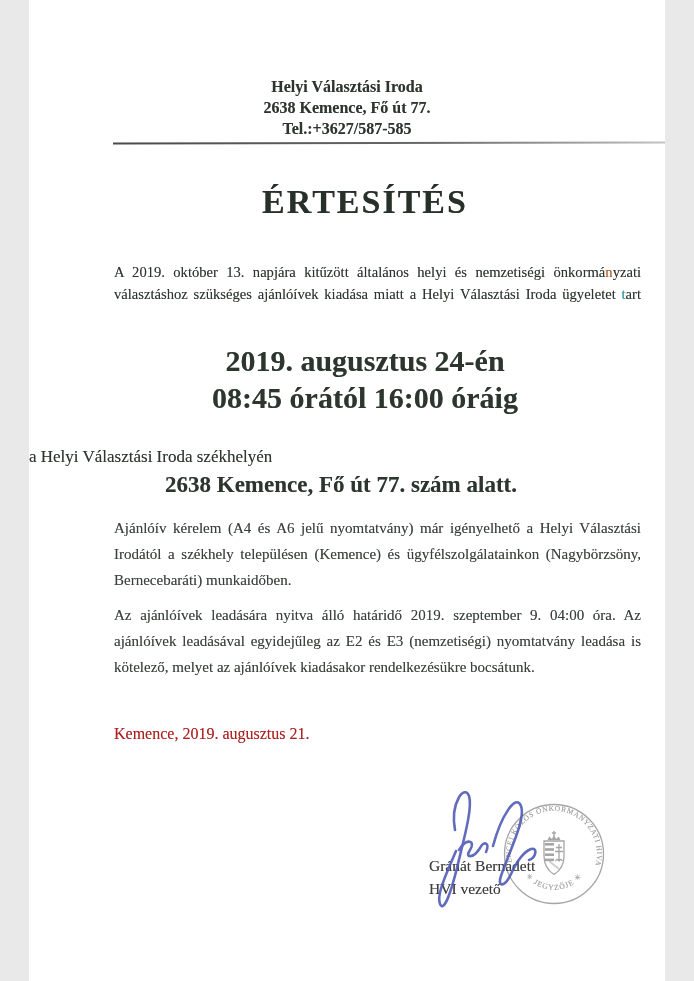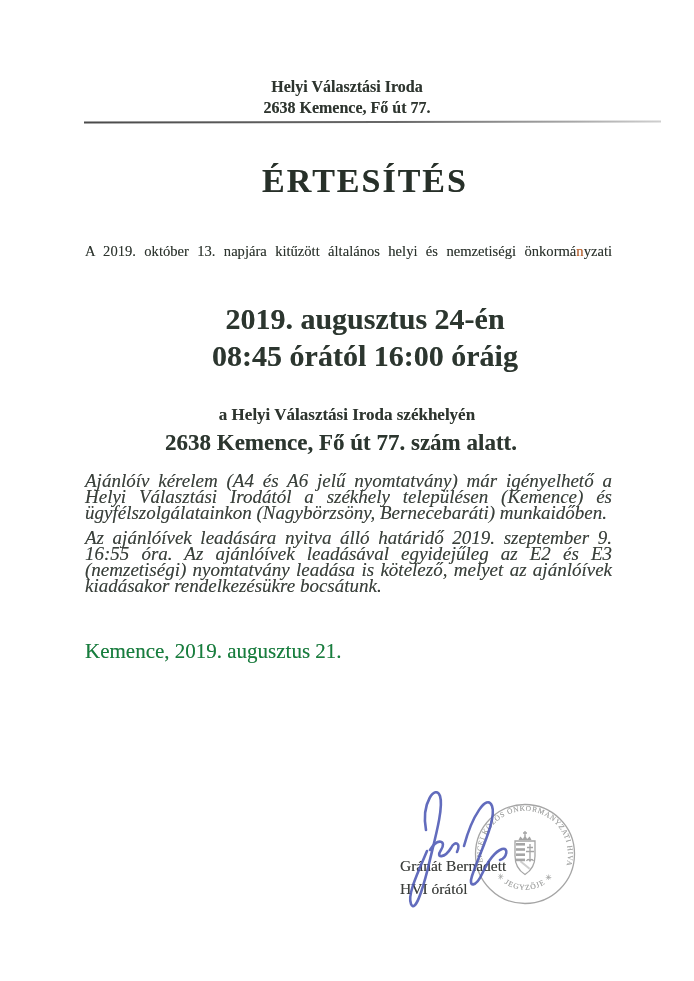--- a/index.html
+++ b/index.html
@@ -1,19 +1,19 @@
 <!DOCTYPE html>
 <html lang="hu"><head>
 <meta charset="utf-8">
 <title>Értesítés</title>
 <style>
   html,body{margin:0;padding:0;background:#e9e9e9;}
   .page{
     position:relative;
-    width:694px;height:981px;
+    width:636px;height:981px;
     margin:0 auto;
     background:#ffffff;
     font-family:"Liberation Serif","DejaVu Serif",serif;
     color:#3a403b;
     overflow:hidden;
     text-shadow:0 0 .4px rgba(45,55,48,.45);
   }
   .letterhead{
     margin:76px 0 0 0;
     text-align:center;
@@ -55,88 +55,89 @@
     margin:37px 0 0 0;
     text-align:center;
     font-weight:bold;
     font-size:30px;
     line-height:37px;
     color:#2c362f;
     padding-left:36px;
   }
   .venue1{
     margin:30px 0 0 0;
-    text-align:center;
-    font-weight:bold;
+    text-align:left;
+    font-weight:normal;
     font-size:17px;
     line-height:22px;
     color:#2e352f;
   }
   .venue2{
     margin:2px 12px 0 0;
     text-align:center;
     font-weight:bold;
     font-size:23px;
     line-height:29px;
     color:#2c362f;
   }
   .body-par{
     margin:9px 0 0 85px;
     width:527px;
-    font-size:19px;
-    line-height:16px;
+    font-size:15px;
+    line-height:26px;
     text-align:justify;
     color:#3a403b;
-    font-style:italic;
   }
   .body-par.first{margin-top:16px;}
   .dateline{
     margin:45px 0 0 85px;
-    font-size:21px;
-    color:#15803d;
+    font-size:16px;
+    color:#b91c1c;
   }
   .sig-area{position:absolute;left:390px;top:778px;width:230px;height:150px;}
   .stamp-svg{position:absolute;left:84px;top:25px;width:102px;height:102px;opacity:.8;}
   .stamp-svg text{font-family:"Liberation Serif","DejaVu Serif",serif;}
   .sig-text{
     position:absolute;left:10px;top:76px;width:136px;
     text-align:left;
     font-size:15.5px;line-height:23px;color:#3b3e3b;
     text-shadow:0 0 .4px rgba(50,50,50,.5);
   }
   .ink-svg{position:absolute;left:2px;top:2px;width:122px;height:142px;opacity:.88;}
 </style>
 </head>
 <body>
 
 <div class="page">
 
   <div class="letterhead">
     <div>Helyi Választási Iroda</div>
     <div>2638 Kemence, Fő út 77.</div>
+    <div>Tel.:+3627/587-585</div>
   </div>
 
   <div class="rule"></div>
 
   <div class="doc-title">ÉRTESÍTÉS</div>
 
   <div class="intro">
     <div class="intro-line"><span>A 2019. október 13. napjára kitűzött általános helyi és nemzetiségi önkormá</span><span style="color: rgb(197, 101, 46);">n</span><span>yzati</span></div>
+    <div class="intro-line"><span>választáshoz szükséges ajánlóívek kiadása miatt a Helyi Választási Iroda ügyeletet </span><span style="color: rgb(45, 158, 158);">t</span><span>art</span></div>
   </div>
 
   <div class="big-when">
     <div>2019. augusztus 24-én</div>
     <div>08:45 órától 16:00 óráig</div>
   </div>
 
   <div class="venue1">a Helyi Választási Iroda székhelyén</div>
   <div class="venue2">2638 Kemence, Fő út 77. szám alatt.</div>
 
   <p class="body-par first">Ajánlóív kérelem (A4 és A6 jelű nyomtatvány) már igényelhető a Helyi Választási Irodától a székhely településen (Kemence) és ügyfélszolgálatainkon (Nagybörzsöny, Bernecebaráti) munkaidőben.</p>
-  <p class="body-par">Az ajánlóívek leadására nyitva álló határidő 2019. szeptember 9. 16:55 óra. Az ajánlóívek leadásával egyidejűleg az E2 és E3 (nemzetiségi) nyomtatvány leadása is kötelező, melyet az ajánlóívek kiadásakor rendelkezésükre bocsátunk.</p>
+  <p class="body-par">Az ajánlóívek leadására nyitva álló határidő 2019. szeptember 9. 04:00 óra. Az ajánlóívek leadásával egyidejűleg az E2 és E3 (nemzetiségi) nyomtatvány leadása is kötelező, melyet az ajánlóívek kiadásakor rendelkezésükre bocsátunk.</p>
 
   <div class="dateline">Kemence, 2019. augusztus 21.</div>
 
   <div class="sig-area">
 
     <svg class="stamp-svg" viewBox="0 0 102 102" aria-hidden="true">
       <defs>
         <path id="arcTop" d="M 9.5,62.1 A 43,43 0 1 1 92.5,62.1"></path>
         <path id="arcBottom" d="M 17.2,63.3 A 36,36 0 0 0 84.8,63.3"></path>
       </defs>
@@ -157,21 +158,21 @@
           <textPath href="#arcTop" startOffset="50%" text-anchor="middle">KEMENCEI KÖZÖS ÖNKORMÁNYZATI HIVATAL</textPath>
         </text>
         <text font-size="7.6" letter-spacing="1">
           <textPath href="#arcBottom" startOffset="50%" text-anchor="middle">✳ JEGYZŐJE ✳</textPath>
         </text>
       </g>
     </svg>
 
     <div class="sig-text">
       <div>Gránát Bernadett</div>
-      <div>HVI órától</div>
+      <div>HVI vezető</div>
     </div>
 
     <svg class="ink-svg" viewBox="0 0 122 142" aria-hidden="true">
       <g fill="none" stroke-width="2.6" stroke-linecap="round" stroke="#4d58b4">
         <path d="M 34,50 C 29,22 44,4 48,16 C 52,28 42,62 36,88 C 30,112 23,133 19,124 C 15,115 26,92 35,71"></path>
         <path d="M 38,70 C 46,57 55,61 49,70 C 43,79 53,78 59,68 C 63,60 69,63 65,72"></path>
         <path d="M 72,66 C 80,36 95,13 100,26 C 105,39 88,72 80,96 C 76,108 84,107 90,94 C 96,81 102,72 110,69 C 117,67 115,78 108,80"></path>
       </g>
     </svg>
 

